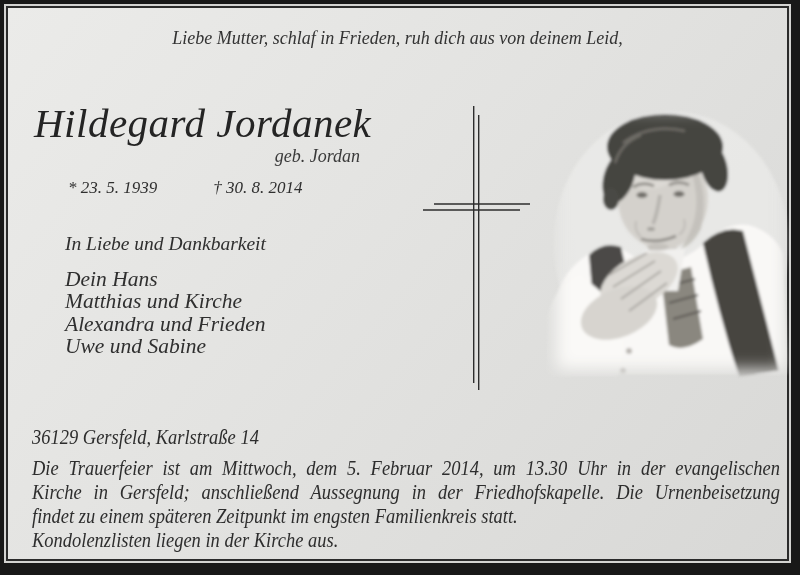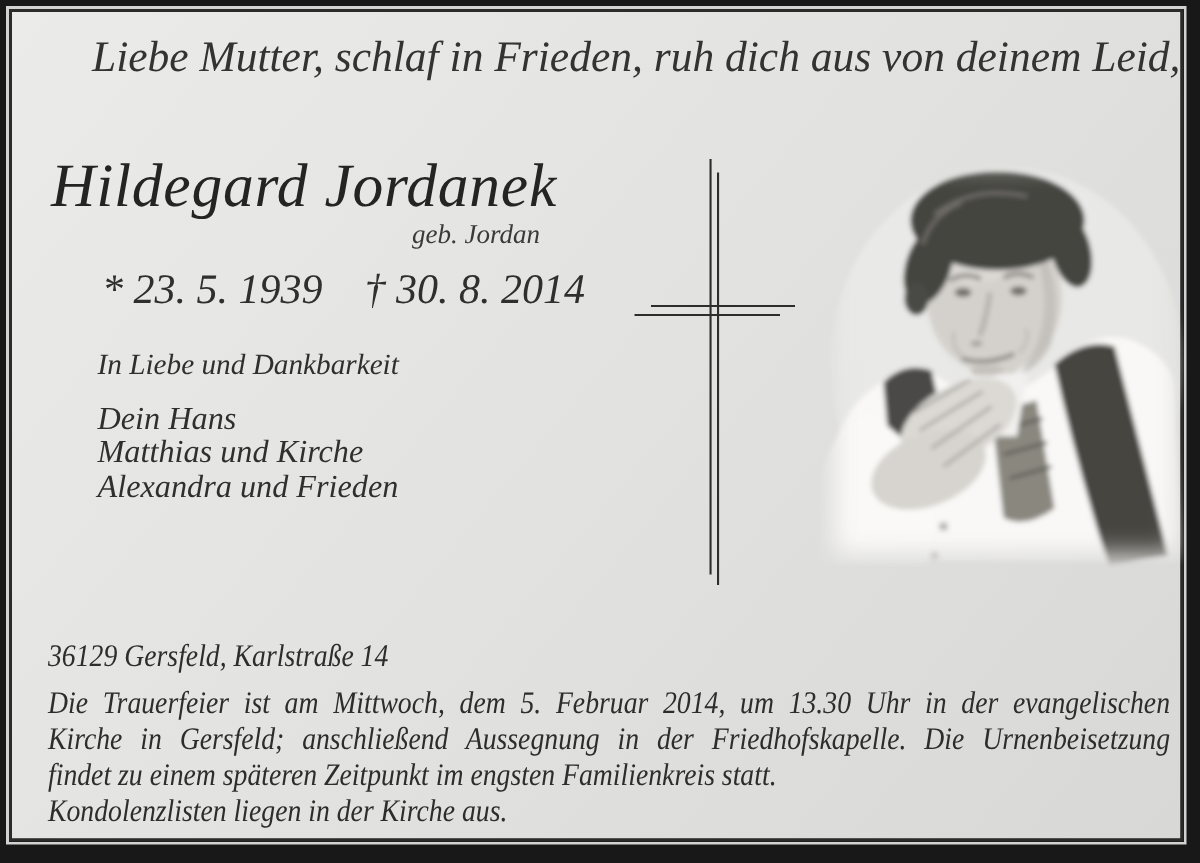--- a/index.html
+++ b/index.html
@@ -10,25 +10,25 @@
     color:#2f2f2f;
   }
   
   .card{
     position:absolute;left:6px;top:6px;right:11px;bottom:14px;
     background:linear-gradient(130deg,#ebebe9 0%,#e3e3e1 45%,#d8d8d6 100%);
     border:2px solid #2b2b2b;
     box-shadow:0 0 0 2px #d3d3d1;
   }
   .card *{position:absolute;font-style:italic;}
-  .epitaph{top:18px;left:0;right:0;text-align:right;font-size:29px;line-height:25px;color:#333;}
+  .epitaph{top:18px;left:0;right:0;text-align:center;font-size:18px;line-height:25px;color:#333;}
   .epitaph div{position:static;}
   .name{top:88px;left:22px;margin:4px;font-size:41px;font-weight:normal;line-height:1.15;color:#242424;letter-spacing:.5px;}
   .maiden{top:138px;left:22px;width:330px;text-align:right;font-size:18px;color:#3a3a3a;}
-  .dates{top:170px;left:60px;display:flex;gap:28px;font-size:28px;}
+  .dates{top:170px;left:60px;display:flex;gap:56px;font-size:17px;}
   .dates span{position:static;}
   .tribute{top:225px;left:57px;font-size:19.5px;text-align:center;}
   .mourners{top:260px;left:57px;font-size:21.5px;line-height:22.4px;}
   .mourners div{position:static;}
   .cross{left:410px;top:94px;width:125px;height:295px;}
   .portrait{left:537px;top:95px;width:248px;height:282px;}
   .notice{top:417px;left:24px;width:850px;transform:scaleX(.88);transform-origin:left top;font-size:21px;color:#2d2d2d;}
   .notice .address{position:static;margin-bottom:7px;line-height:24px;}
   .notice .par{position:static;}
   .notice .line{position:static;line-height:24px;}
@@ -51,20 +51,21 @@
     <span>* 23. 5. 1939</span>
     <span>† 30. 8. 2014</span>
   </div>
 
   <div class="tribute">In Liebe und Dankbarkeit</div>
 
   <div class="mourners">
     <div>Dein Hans</div>
     <div>Matthias und Kirche</div>
     <div>Alexandra und Frieden</div>
+    <div>Uwe und Sabine</div>
   </div>
 
   <div class="cross">
     <svg width="125" height="295" viewBox="0 0 125 295">
       <g stroke="#2d2d2d" stroke-width="1.4" fill="none">
         <line x1="55.7" y1="4" x2="55.7" y2="281"></line>
         <line x1="60.7" y1="13" x2="60.7" y2="288"></line>
         <line x1="16" y1="102" x2="112" y2="102"></line>
         <line x1="5" y1="108" x2="102" y2="108"></line>
       </g>

